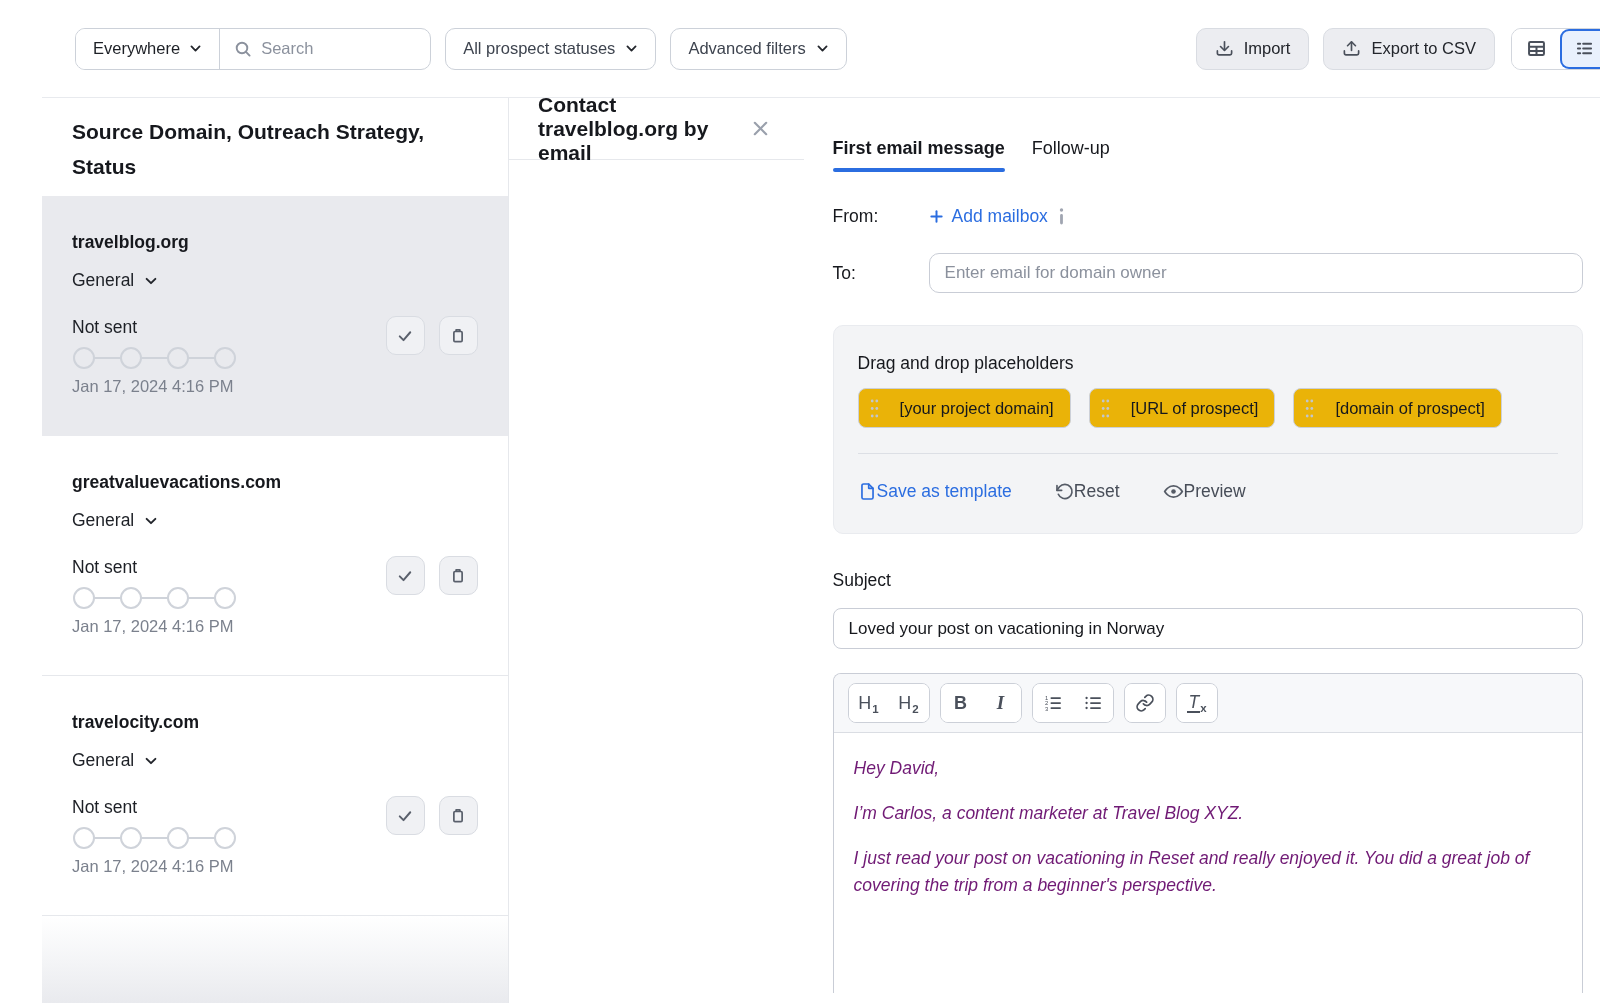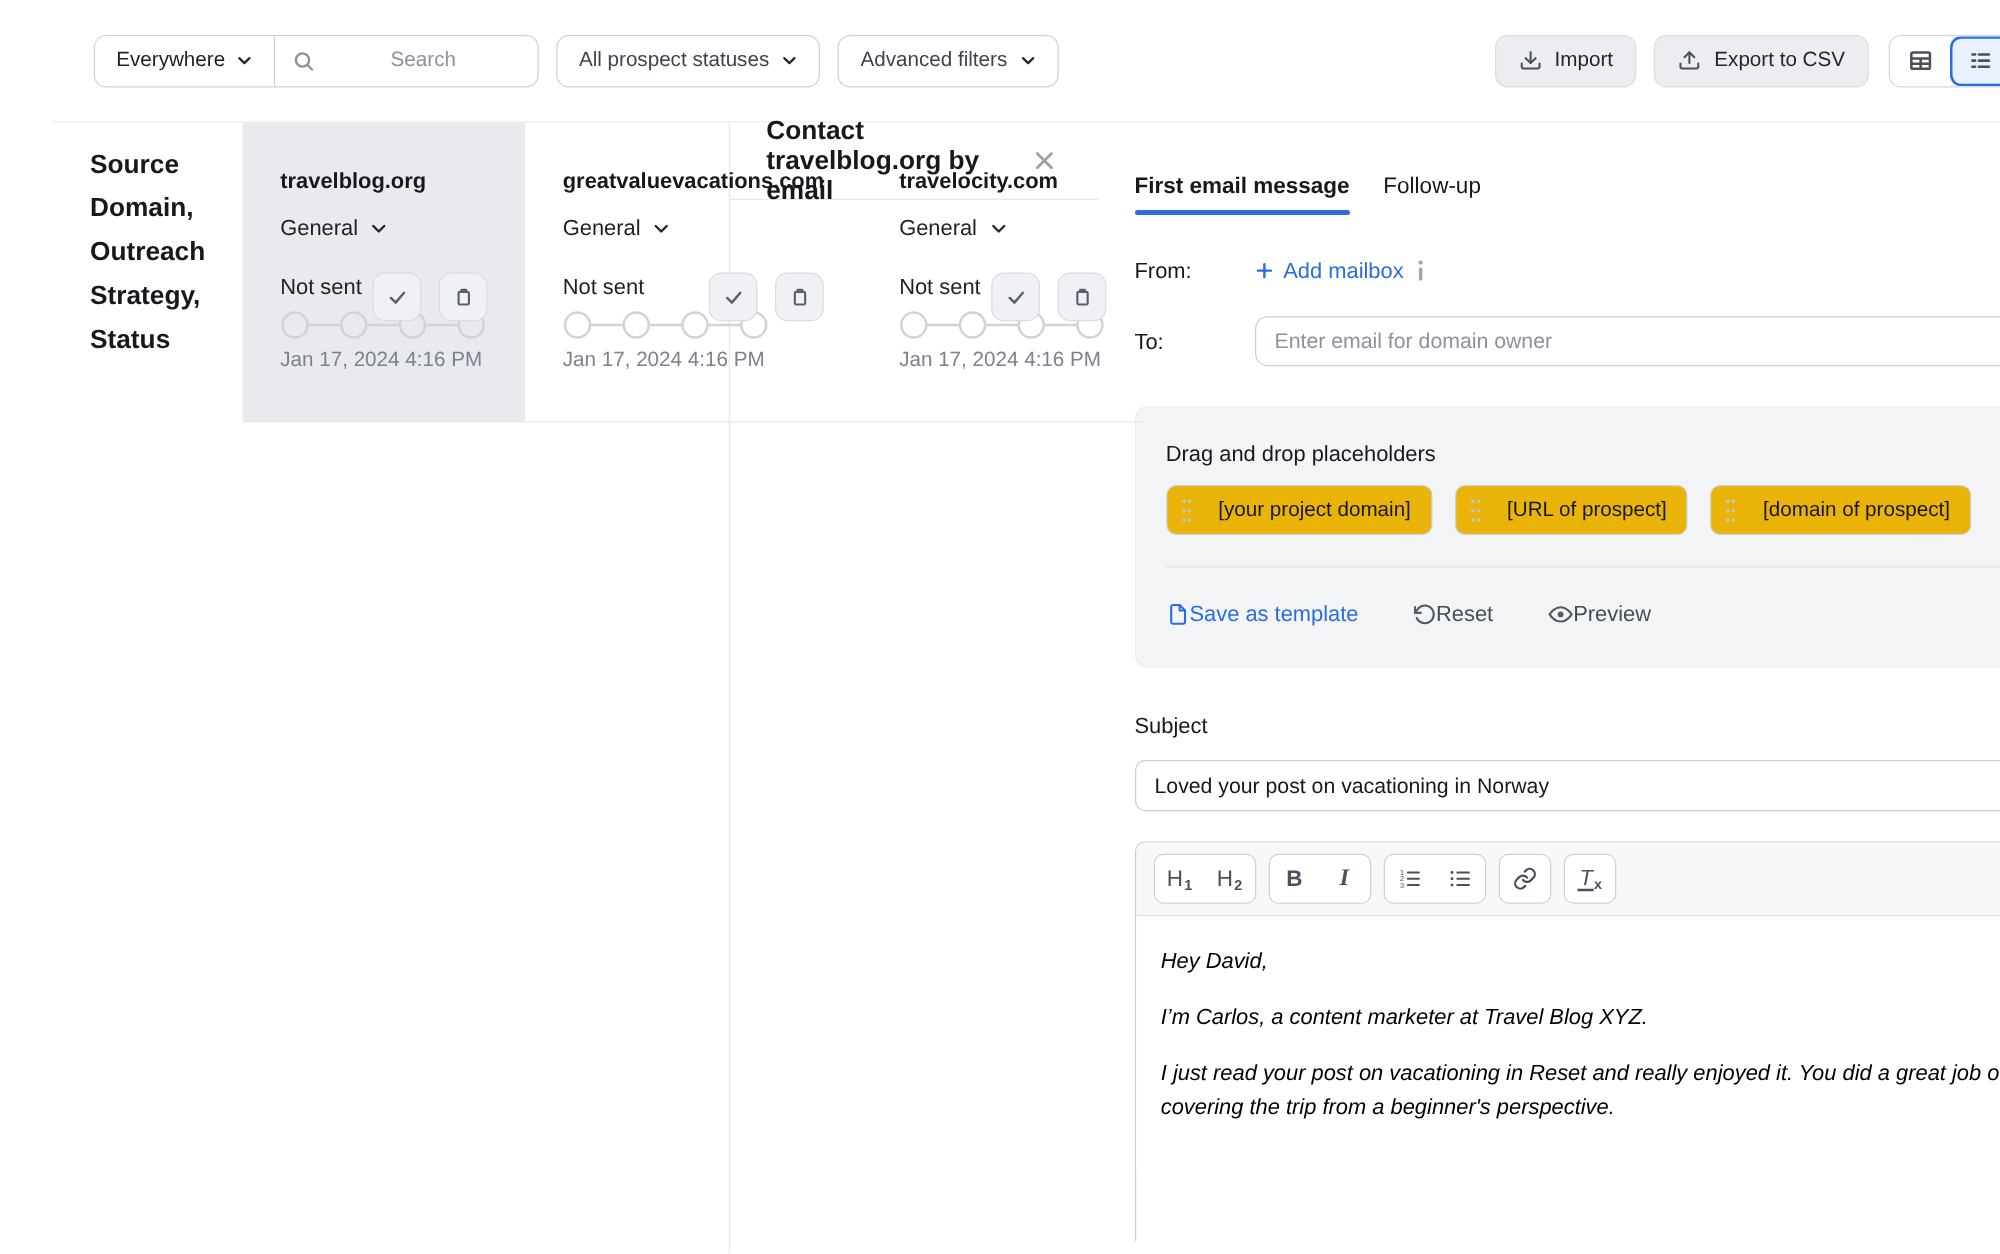--- a/index.html
+++ b/index.html
@@ -5,32 +5,32 @@
   * { margin:0; padding:0; box-sizing:border-box; }
   html,body { background:#fff; }
   body { font-family:"Liberation Sans", sans-serif; color:#16181d; }
   .app { position:relative; width:1600px; height:1003px; background:#fff; overflow:hidden;margin-left:42px; }
 
   
   .toolbar { height:98px; display:flex; align-items:center; padding:0 33px; gap:14px; border-bottom:1px solid #e8eaee; background:#fff; }
   .combo { display:flex; align-items:stretch; height:42px; border:1px solid #ccd1d9; border-radius:10px; background:#fff; overflow:hidden; }
   .combo .scope { display:flex; align-items:center; gap:9px; padding:0 17px; font-size:16.5px; color:#1d2026; background:#fff; border:none; border-right:1px solid #ccd1d9; cursor:pointer; font-family:inherit; }
   .combo .searchbox { display:flex; align-items:center; gap:9px; padding:0 14px; width:210px; }
-  .combo input { border:none; outline:none; font-size:16.5px; color:#1d2026; width:100%; font-family:inherit;text-align:center; }
+  .combo input { border:none; outline:none; font-size:16.5px; color:#1d2026; width:100%; font-family:inherit; }
   .combo input::placeholder { color:#8b919d; }
   .dd { display:flex; align-items:center; gap:10px; height:42px; padding:0 17px; font-size:16.5px; color:#3e444f; background:#fff; border:1px solid #ccd1d9; border-radius:10px; cursor:pointer; font-family:inherit; }
   .toolbar-spacer { flex:1; }
   .tbtn { display:flex; align-items:center; gap:10px; height:42px; padding:0 18px; font-size:16.5px; color:#23262c; background:#ecedf1; border:1px solid #d9dce2; border-radius:10px; cursor:pointer; font-family:inherit; }
   .segmented { display:flex; height:42px; border:1px solid #d2d6dd; border-radius:10px; background:#fff; overflow:hidden; margin-left:2px; }
   .segmented .seg { width:48px; display:flex; align-items:center; justify-content:center; background:#fff; border:none; cursor:pointer; }
   .segmented .seg.selected { background:#e9f1fd; box-shadow:inset 0 0 0 2px #2b6de0; border-radius:9px; }
 
   
   .content { display:flex; height:905px; }
-  .sidebar { width:542px; border-right:1px solid #e6e8ec; display:flex; flex-direction:row; background:#fff; }
+  .sidebar { width:542px; border-right:1px solid #e6e8ec; display:flex; flex-direction:column; background:#fff; }
   .sidebar-header { padding:16px 30px 0 30px; height:98px; font-size:21px; font-weight:bold; line-height:35px; color:#16181d; }
 
   .prospect-item { position:relative; height:240px; padding:30px 30px 0 30px; }
   .prospect-item.selected { background:#e9eaee; }
   .prospect-item.b-bottom { border-bottom:1px solid #e6e8ec; }
   .prospect-domain { font-size:17.5px; font-weight:bold; color:#16181d; padding-top:6px; }
   .prospect-strategy { display:flex; align-items:center; gap:10px; margin-top:17px; font-size:17.5px; color:#1d2026; cursor:pointer; }
   .prospect-status { margin-top:26px; font-size:17.5px; color:#1d2026; }
   .stepper { margin-top:8px; display:block; }
   .prospect-date { margin-top:7px; font-size:16.5px; color:#7b818d; }
@@ -74,21 +74,21 @@
   .ed-toolbar { background:#f7f8fa; border-bottom:1px solid #dadde3; padding:9px 14px; display:flex; gap:10px; }
   .ed-group { display:flex; background:#fff; border:1px solid #ccd0d8; border-radius:8px; overflow:hidden; }
   .ed-btn { min-width:40px; height:38px; padding:0 6px; display:flex; align-items:center; justify-content:center; background:#fff; border:none; cursor:pointer; color:#4a505b; font-family:inherit; }
   .glyph-main { font-size:18px; font-weight:500; color:#4a505b; }
   .glyph-sub { font-size:11.5px; font-weight:600; color:#4a505b; align-self:flex-end; margin-bottom:7px; margin-left:1px; }
   .glyph-b { font-size:18px; font-weight:bold; color:#4a505b; }
   .glyph-i { font-size:19px; font-style:italic; font-family:"Liberation Serif", serif; font-weight:bold; color:#4a505b; }
   .glyph-t { font-size:17.5px; font-style:italic; font-weight:500; color:#4a505b; border-bottom:2px solid #4a505b; padding:0 1px 0 2px; line-height:17px; }
   .glyph-tx { font-size:11.5px; font-weight:700; color:#4a505b; align-self:flex-end; margin-bottom:8px; }
   .ed-body { padding:22px 20px; background:#fff; }
-  .ed-body p { font-style:italic; font-size:17.5px; line-height:1.55; color:#000000; margin-bottom:18px; }
+  .ed-body p { font-style:italic; font-size:17.5px; line-height:1.55; color:#701a75; margin-bottom:18px; }
 </style>
 </head>
 <body>
 
 <div class="app">
 
   <header class="toolbar">
     <div class="combo">
       <button class="scope">
         <span>Everywhere</span>

